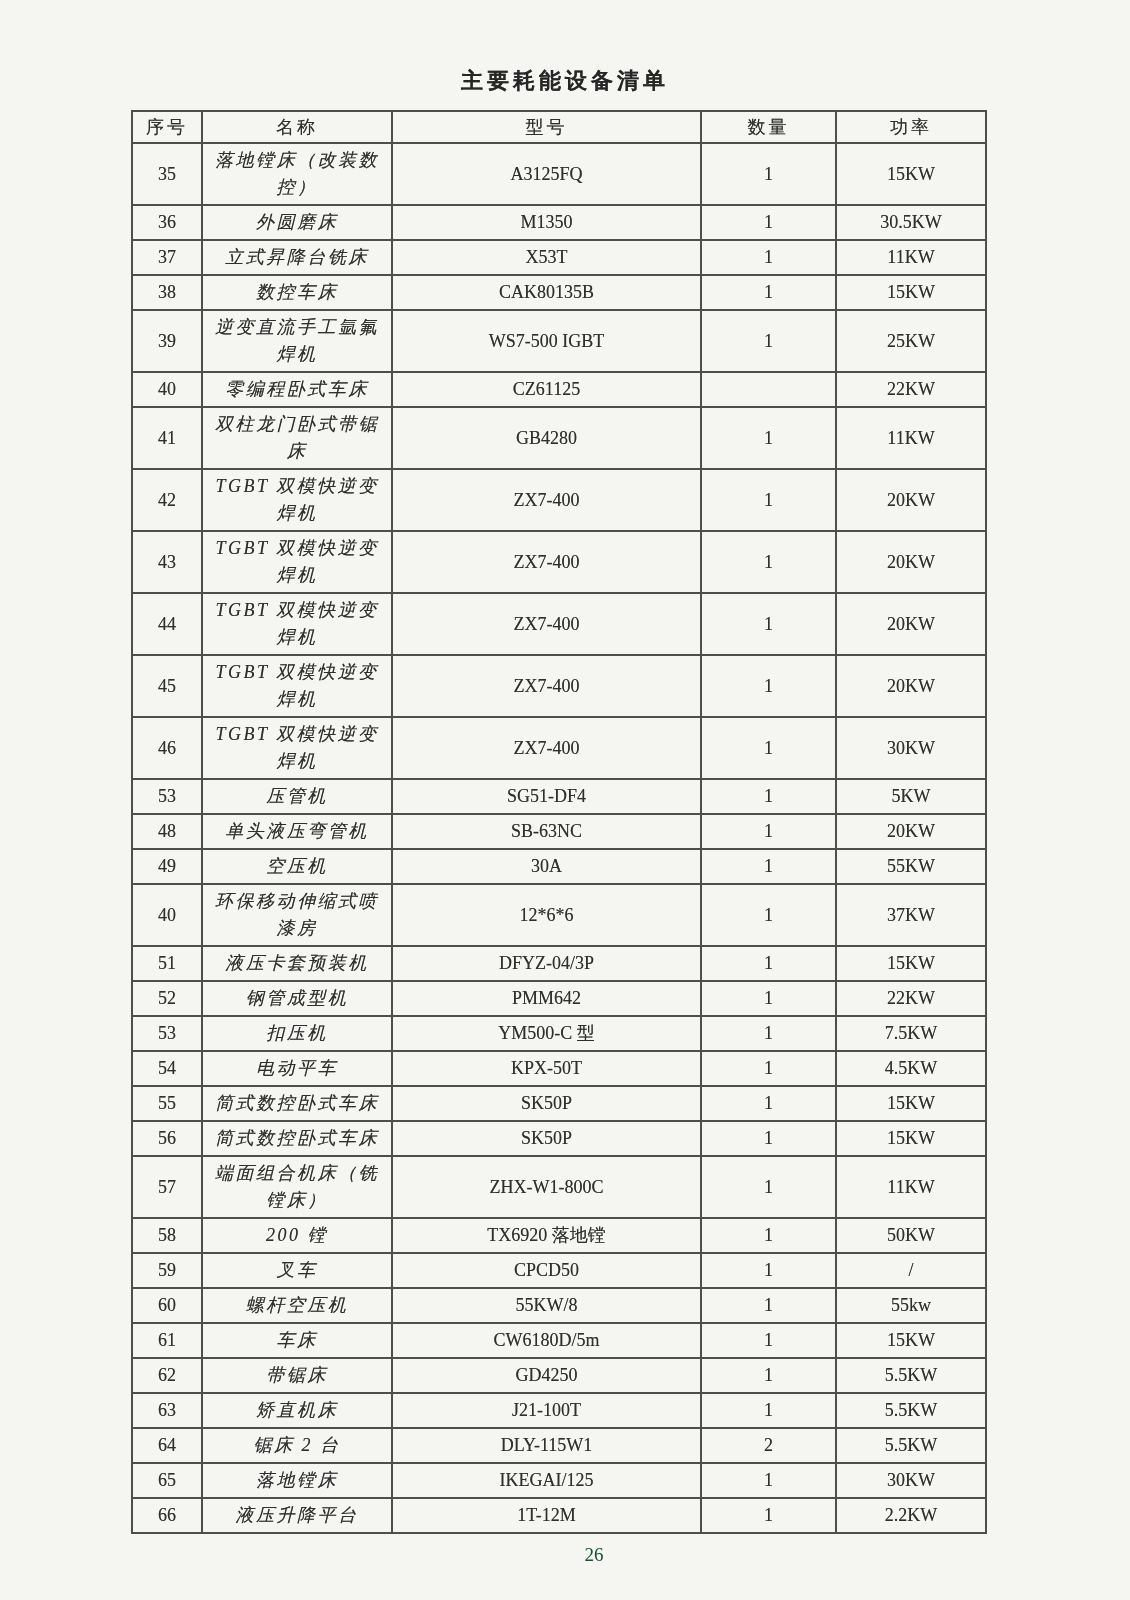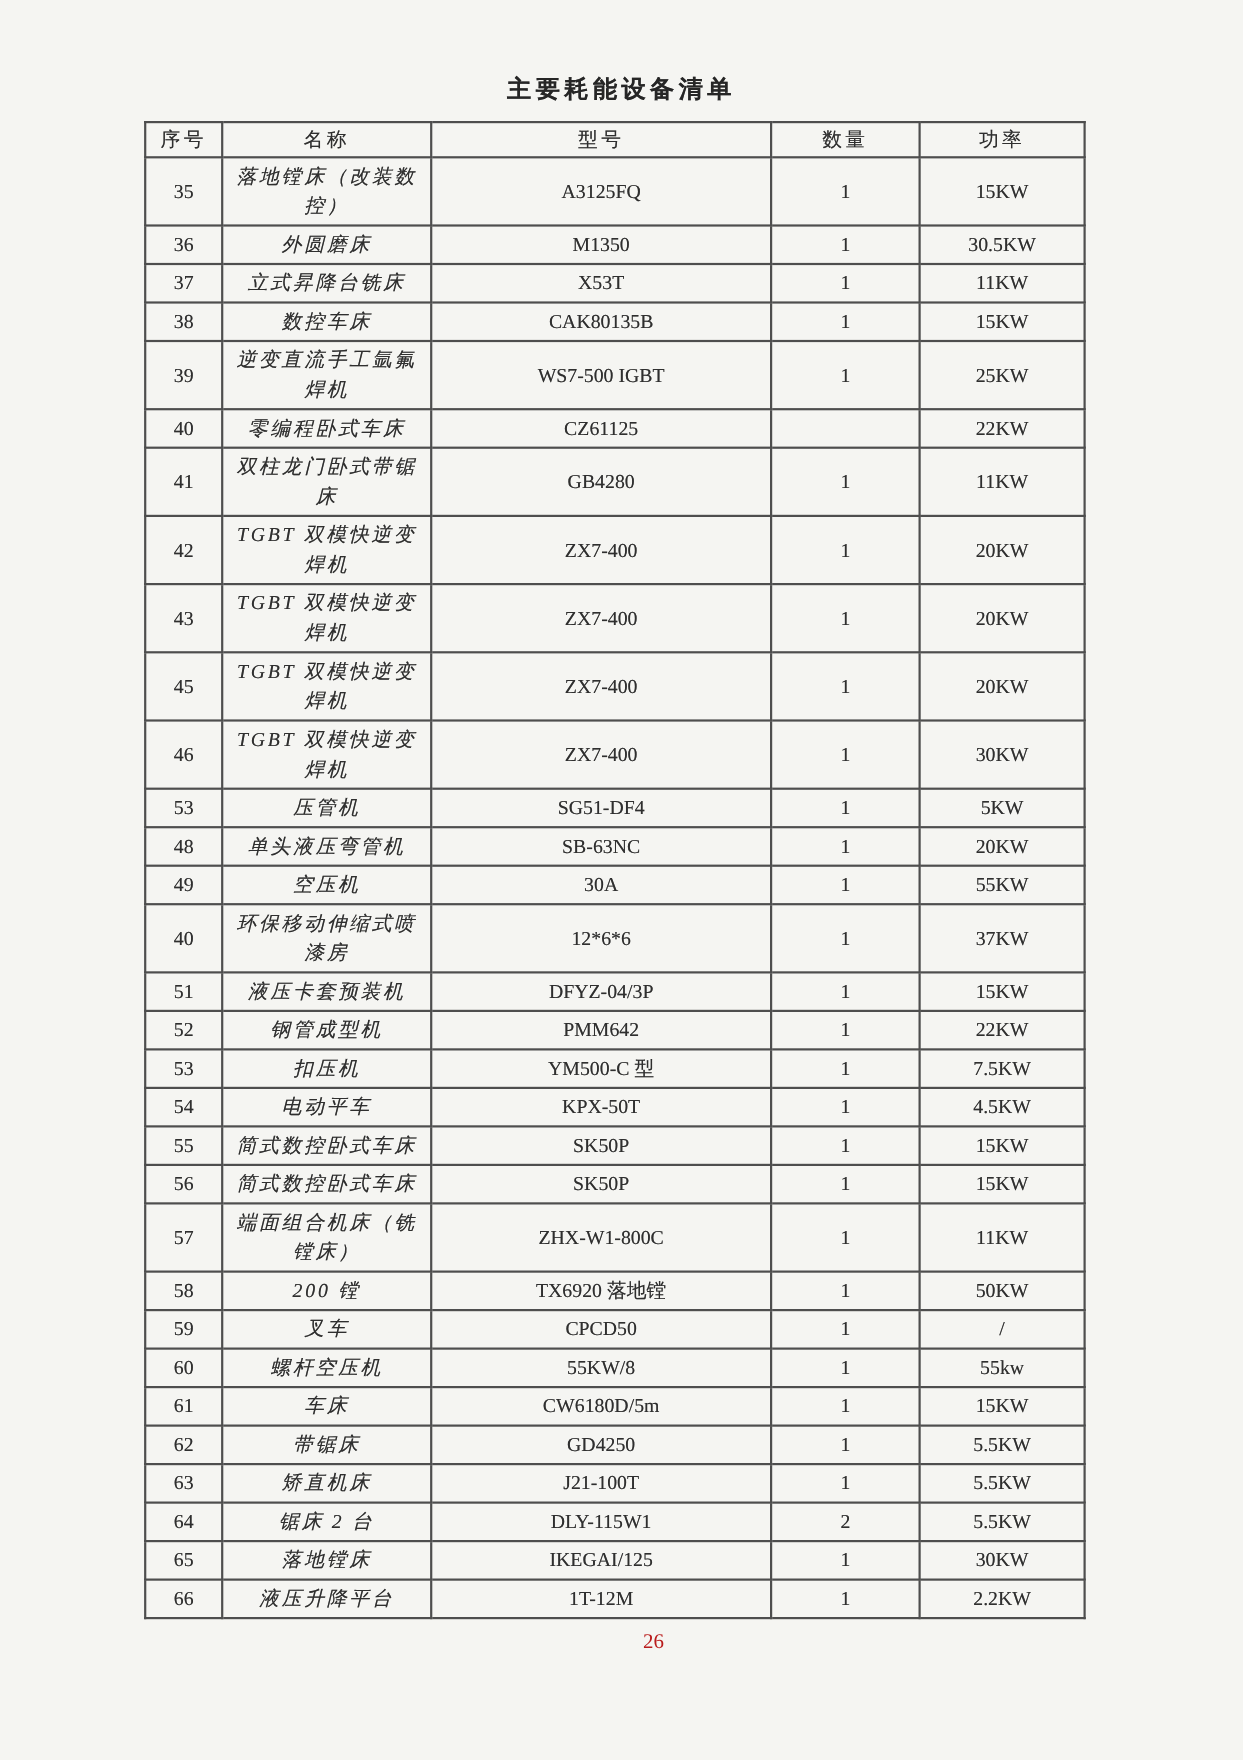--- a/index.html
+++ b/index.html
@@ -60,21 +60,21 @@
     font-style:italic;
   }
   td.cell-model, td.cell-power, td.cell-no, td.cell-qty{
     font-family:"Liberation Serif","DejaVu Serif",serif;
   }
   .page-number{
     text-align:center;
     font-size:19px;
     margin-top:10px;
     margin-left:58px;
-    color:#b91c1c;
+    color:#14532d;
   }
 </style>
 </head>
 <body>
 
 <div class="doc-title">主要耗能设备清单</div>
 
 <table class="equipment">
   <colgroup>
     <col class="c-no">
@@ -150,20 +150,27 @@
     <td class="cell-power">20KW</td>
   </tr>
       <tr>
     <td class="cell-no">43</td>
     <td class="cell-name">TGBT 双模快逆变焊机</td>
     <td class="cell-model">ZX7-400</td>
     <td class="cell-qty">1</td>
     <td class="cell-power">20KW</td>
   </tr>
       <tr>
+    <td class="cell-no">44</td>
+    <td class="cell-name">TGBT 双模快逆变焊机</td>
+    <td class="cell-model">ZX7-400</td>
+    <td class="cell-qty">1</td>
+    <td class="cell-power">20KW</td>
+  </tr>
+      <tr>
     <td class="cell-no">45</td>
     <td class="cell-name">TGBT 双模快逆变焊机</td>
     <td class="cell-model">ZX7-400</td>
     <td class="cell-qty">1</td>
     <td class="cell-power">20KW</td>
   </tr>
       <tr>
     <td class="cell-no">46</td>
     <td class="cell-name">TGBT 双模快逆变焊机</td>
     <td class="cell-model">ZX7-400</td>

